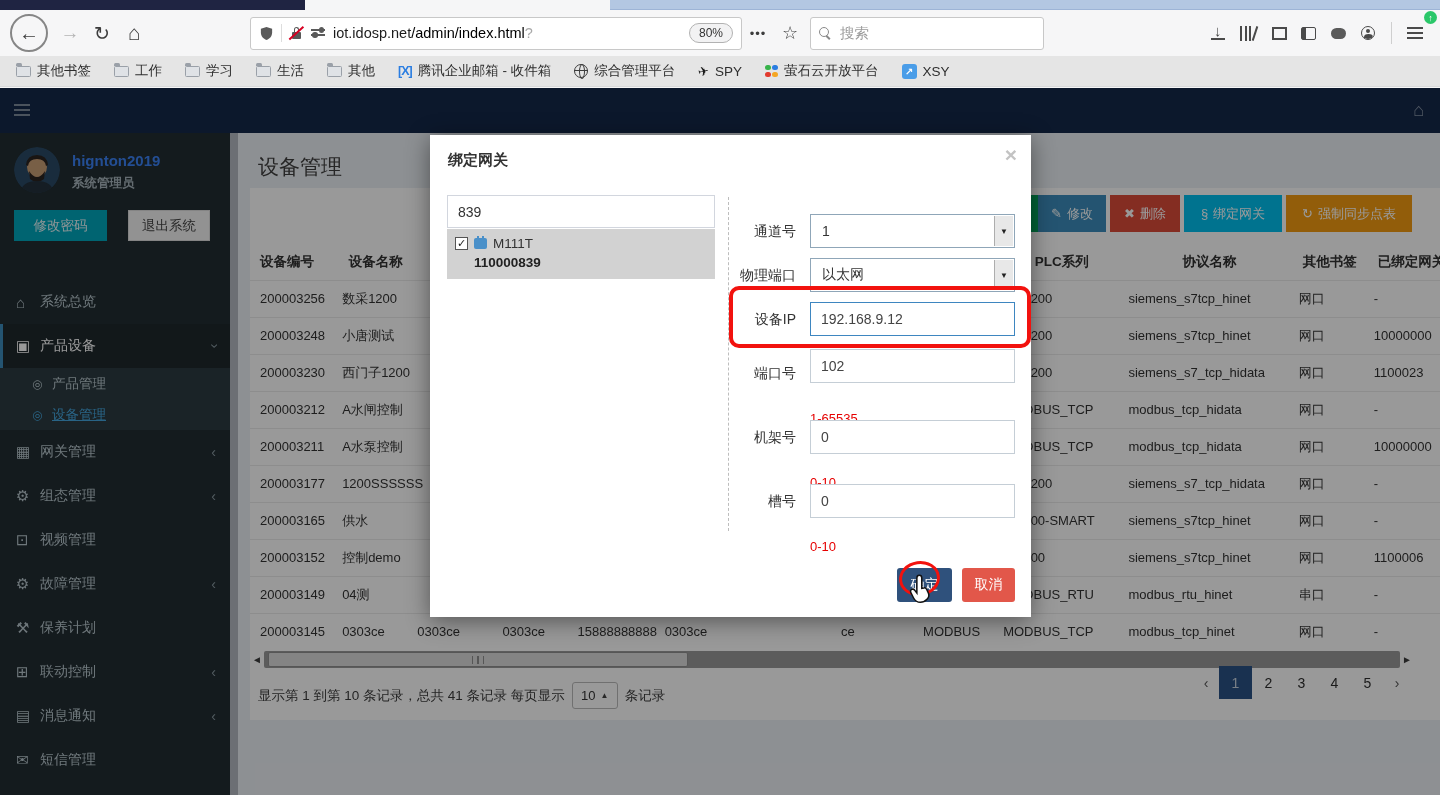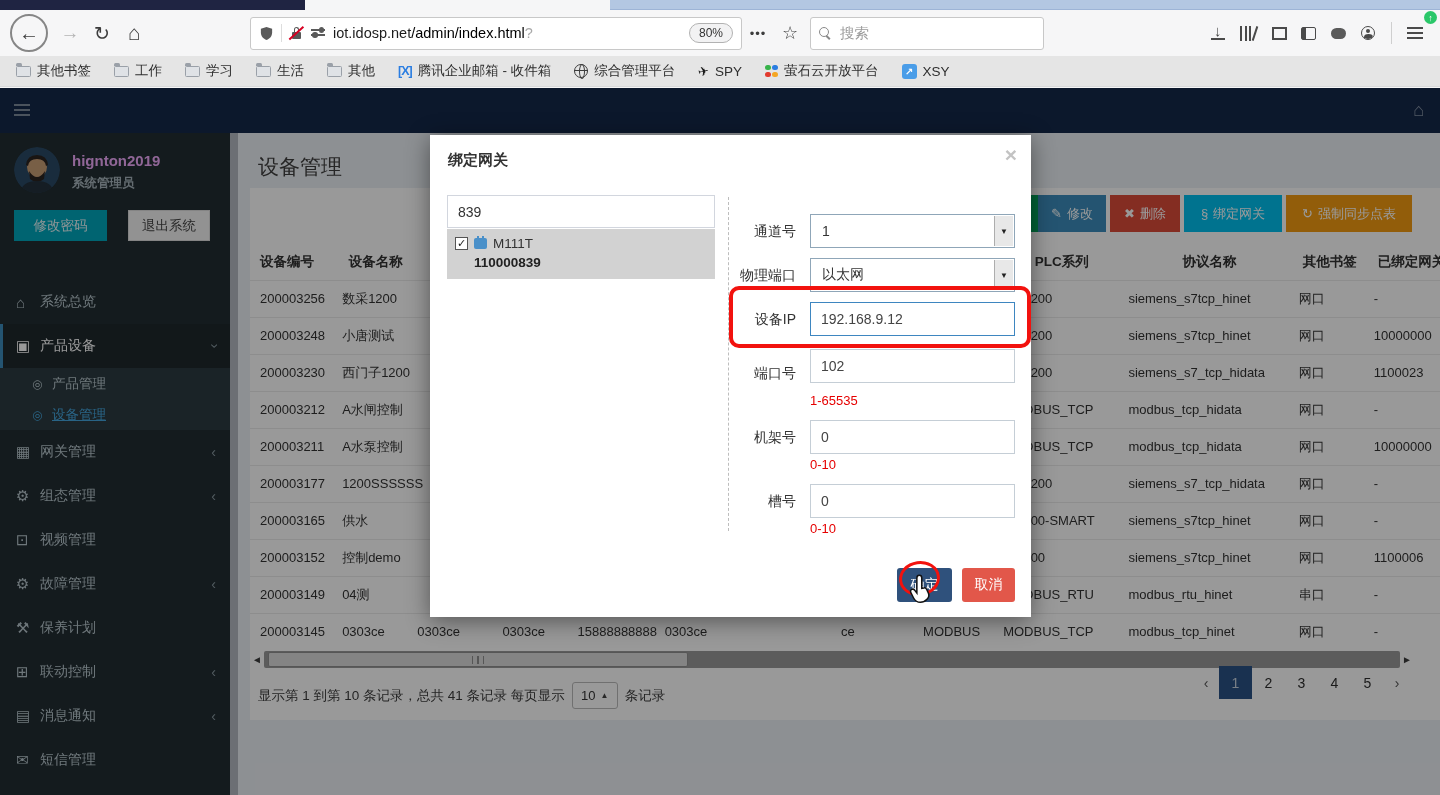--- a/index.html
+++ b/index.html
@@ -96,21 +96,21 @@
   .app-burger { position:absolute; left:14px; top:16px; width:16px; height:12px; cursor:pointer; }
   .app-burger i { position:absolute; left:0; right:0; height:2.4px; background:#7e8b9b; }
   .app-burger i:nth-child(1){top:0;} .app-burger i:nth-child(2){top:5px;} .app-burger i:nth-child(3){top:10px;}
   .app-home { position:absolute; right:16px; top:12px; color:#8794a5; font-size:18px; }
 
   .sidebar { position:absolute; left:0; top:45px; width:230px; bottom:0; background:#222d32; }
   .sidebar-strip { position:absolute; left:230px; top:45px; width:8px; bottom:0; background:#b4bac1; }
   .userpanel { padding:14px 14px 0 14px; display:flex; }
   .avatar { width:46px; height:46px; border-radius:50%; flex:none; overflow:hidden; }
   .uinfo { margin-left:12px; padding-top:5px; }
-  .uname { color:#f0abfc; font-size:15px; font-weight:bold; }
+  .uname { color:#3b82f6; font-size:15px; font-weight:bold; }
   .urole { color:#a7b5bc; font-size:12.5px; margin-top:6px;font-weight:bold; }
   .ubtns { display:flex; margin:17px 14px 0 14px; }
   .btn-pwd { width:93px; height:31px; background:#00a7bd; color:#eaf7f9; border:none; font-size:13.5px; }
   .btn-logout { width:82px; height:31px; background:#f4f4f4; color:#444; border:1px solid #ddd; font-size:13.5px; margin-left:21px; }
   .smenu { position:absolute; top:147px; left:0; right:0; list-style:none; }
   .smenu li.m-item { height:44px; display:flex; align-items:center; padding:0 14px 0 16px;
                      color:#b8c7ce; font-size:14px; cursor:pointer; }
   .smenu li.m-item.active { background:#1e282c; color:#fff; border-left:3px solid #3c8dbc; padding-left:13px; }
   .m-ic { width:24px; font-size:15px; flex:none; }
   .m-label { flex:1; }
@@ -182,21 +182,21 @@
   .vsep { position:absolute; left:298px; top:62px; height:334px; border-left:1px dashed #bdbdbd; }
   .f-label { position:absolute; left:250px; width:116px; text-align:right; font-size:14px; color:#333; line-height:34px; }
   .f-ctl { position:absolute; left:380px; width:205px; height:34px; }
   .f-input { width:100%; height:100%; border:1px solid #c5ced6; padding:0 10px; font-size:14px; color:#444; }
   .f-input.hl { border:1.5px solid #3e86c0; }
   .f-sel { width:100%; height:100%; border:1px solid #8fa6b8; background:#fff; position:relative;
            display:flex; align-items:center; padding-left:11px; font-size:14px; color:#333; cursor:pointer; }
   .f-selbtn { position:absolute; right:1px; top:1px; bottom:1px; width:19px; background:#e8e8e8;
               border-left:1px solid #adadad; display:flex; align-items:center; justify-content:center;
               font-size:8px; color:#222; }
-  .f-hint { position:absolute; left:380px; font-size:13px; color:#e60000; }
+  .f-hint { position:absolute; left:380px; font-size:13px; color:#e60000;margin-top:18px; }
   .m-ok { position:absolute; left:467px; top:433px; width:55px; height:34px; background:#2f517c; color:#fff;
           border:none; border-radius:3px; font-size:14px; cursor:pointer; }
   .m-cancel { position:absolute; left:532px; top:433px; width:53px; height:34px; background:#e2574a; color:#fff;
               border:none; border-radius:3px; font-size:14px; cursor:pointer; }
 
   
   .anno-box { position:absolute; left:729px; top:286px; width:302px; height:62px; border:4px solid #f2120e;
               border-radius:10px; z-index:60; pointer-events:none; }
   .anno-circle { position:absolute; left:899px; top:561px; width:41px; height:35px; border:3px solid #f2120e;
                  border-radius:50%; transform:rotate(-8deg); z-index:60; pointer-events:none; }

